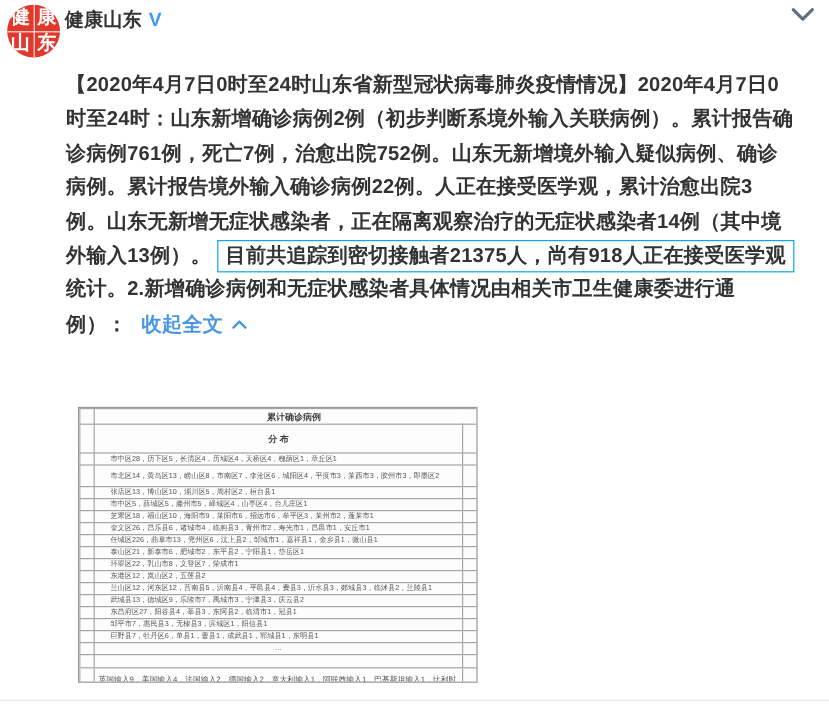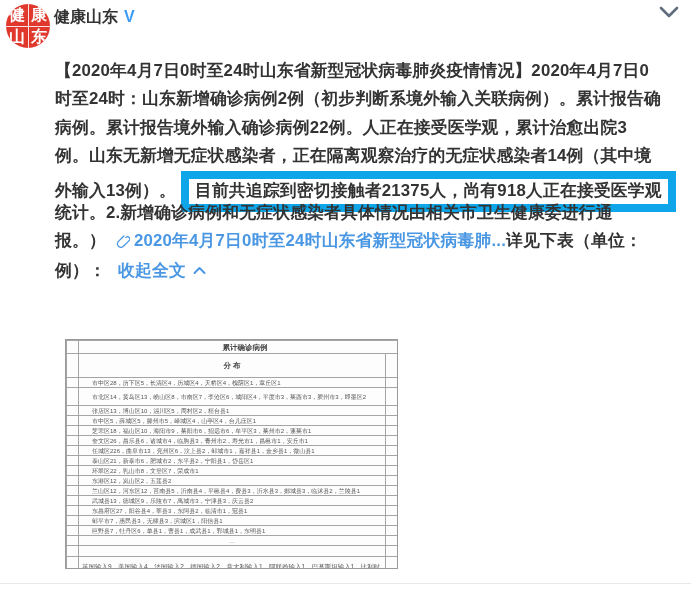--- a/index.html
+++ b/index.html
@@ -15,21 +15,21 @@
   .avatar .hline{position:absolute;top:50%;left:0;height:1px;width:100%;background:rgba(255,255,255,.85);}
   .author{position:absolute;left:54px;top:7px;font-size:16px;font-weight:bold;color:#333;cursor:pointer;}
   .vbadge{color:#3d9af5;font-weight:800;font-size:16px;margin-left:6px;}
   .time{position:absolute;left:58px;top:31px;font-size:13.5px;color:#8a8a8a;}
   .menu-chevron{position:absolute;right:12px;top:5px;cursor:pointer;}
 
   
   .post-body{position:absolute;left:55px;top:57px;width:636px;font-size:16.8px;color:#333;
     line-height:28.4px;letter-spacing:.2px;}
   .post-line{white-space:nowrap;height:28.4px;font-weight:bold;}
-  .boxed{display:inline-block;border:8px solid #0ea5e9;padding:0 6px 1px 6px;margin-left:5px;line-height:24px;}
+  .boxed{display:inline-block;border:1px solid #0ea5e9;padding:0 6px 1px 6px;margin-left:5px;line-height:24px;}
   .blue{color:#4a97e3;text-decoration:none;cursor:pointer;}
   .clip-icon{vertical-align:-2px;margin:0 4px 0 10px;}
   .collapse-btn{margin-left:12px;}
   .up-chevron{margin-left:7px;vertical-align:1px;}
 
   
   .table-wrap{position:absolute;left:65px;top:339px;width:333px;height:230px;overflow:hidden;
     background:#fdfdfd;border:1px solid #9a9a9a;box-sizing:border-box;}
   table.cases{border-collapse:collapse;table-layout:fixed;width:345px;font-size:6px;color:#555;}
   table.cases td,table.cases th{border:1px solid #a5a5a5;overflow:hidden;white-space:normal;
@@ -60,31 +60,27 @@
   </div>
   <div class="menu-chevron">
     <svg width="20" height="14" viewBox="0 0 20 14">
         <path d="M2 3 L10 11 L18 3" fill="none" stroke="#5f6d7e" stroke-width="2.6" stroke-linecap="round" stroke-linejoin="round"></path>
       </svg>
   </div>
 
   <div class="post-body">
     <div class="post-line">【2020年4月7日0时至24时山东省新型冠状病毒肺炎疫情情况】2020年4月7日0</div>
     <div class="post-line">时至24时：山东新增确诊病例2例（初步判断系境外输入关联病例）。累计报告确</div>
+    <div class="post-line">诊病例761例，死亡7例，治愈出院752例。山东无新增境外输入疑似病例、确诊</div>
     <div class="post-line">病例。累计报告境外输入确诊病例22例。人正在接受医学观，累计治愈出院3</div>
     <div class="post-line">例。山东无新增无症状感染者，正在隔离观察治疗的无症状感染者14例（其中境</div>
     <div class="post-line">
       <span>外输入13例）。</span><span class="boxed">目前共追踪到密切接触者21375人，尚有918人正在接受医学观</span>
     </div>
     <div class="post-line">统计。2.新增确诊病例和无症状感染者具体情况由相关市卫生健康委进行通</div>
-    <div class="post-line">
-      <span>报。）</span><span class="clip-icon"><svg width="14" height="14" viewBox="0 0 16 16">
-            <path d="M10.8 2.4 a2.6 2.6 0 0 1 3.7 3.7 L8 12.6 a4 4 0 0 1 -5.7 -5.7 L8.6 0.7" fill="none" stroke="#4a97e3" stroke-width="1.5" stroke-linecap="round" transform="translate(0.5,1.5)"></path>
-          </svg></span><a class="blue">2020年4月7日0时至24时山东省新型冠状病毒肺...</a><span>详见下表（单位：</span>
-    </div>
     <div class="post-line">
       <span>例）：</span><span class="blue collapse-btn">收起全文</span><span class="up-chevron"><svg width="13" height="9" viewBox="0 0 13 9">
             <path d="M1.5 7 L6.5 2 L11.5 7" fill="none" stroke="#4a97e3" stroke-width="2" stroke-linecap="round" stroke-linejoin="round"></path>
           </svg></span>
     </div>
   </div>
 
   <div class="table-wrap">
     <table class="cases">
       <colgroup>

